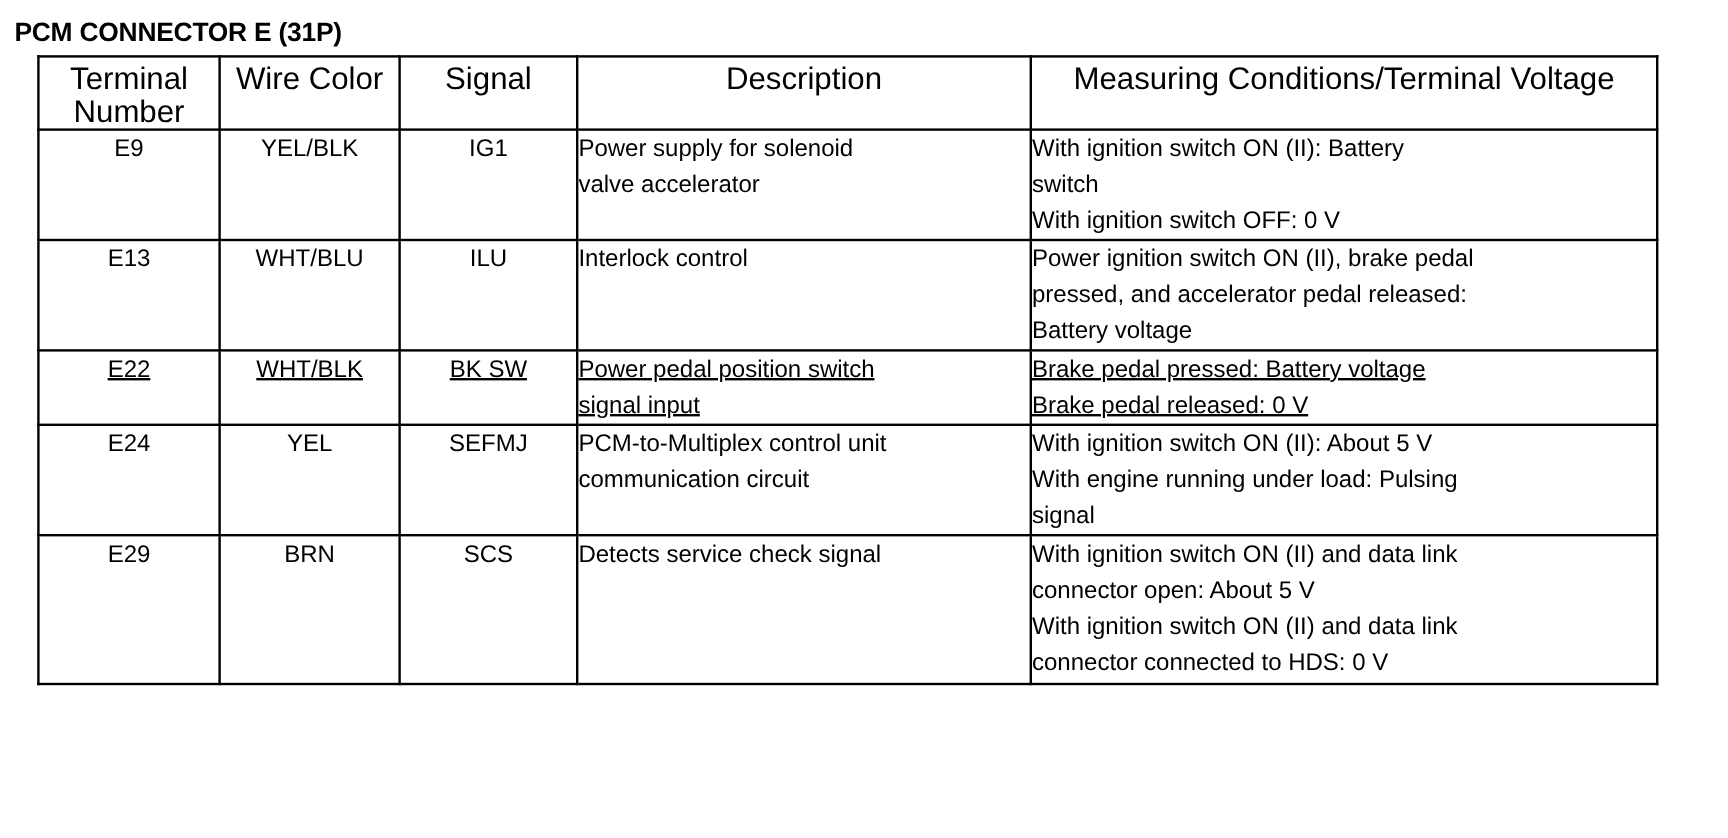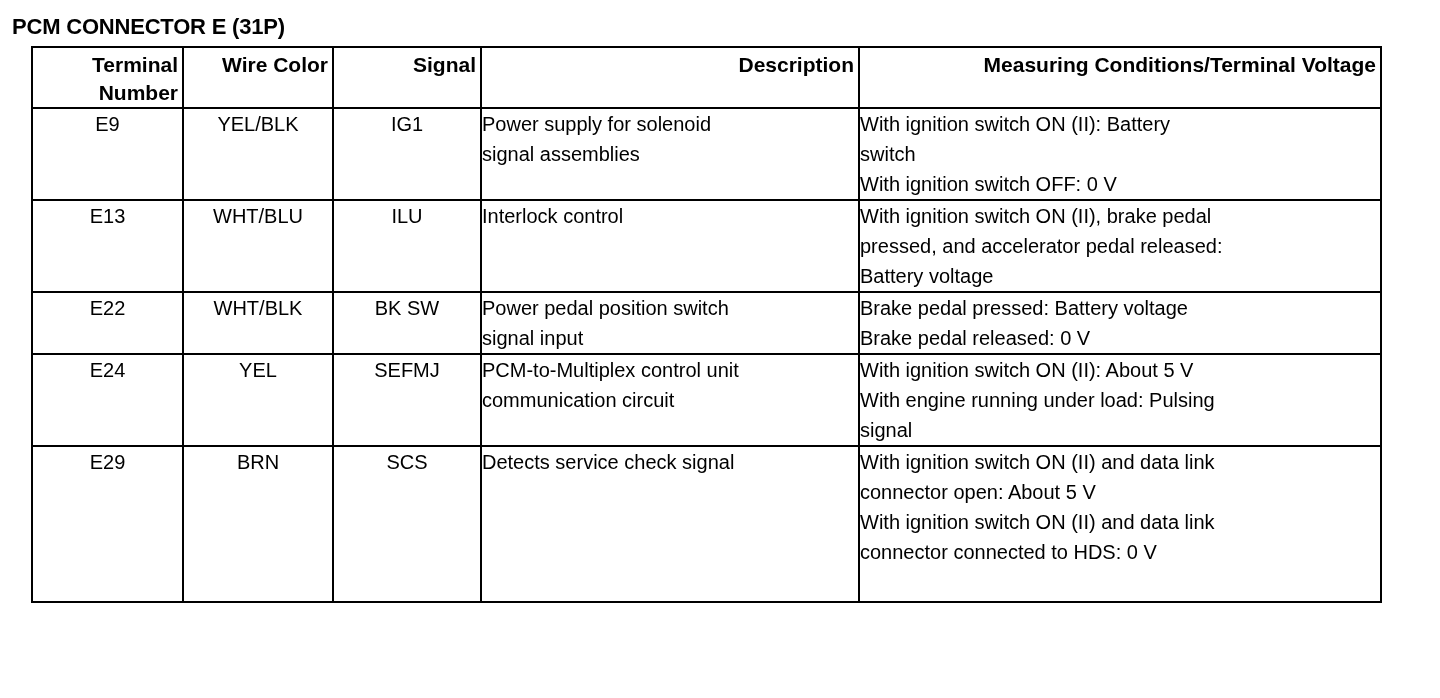--- a/index.html
+++ b/index.html
@@ -40,23 +40,23 @@
   }
   #pin-table th,
   #pin-table td {
     border: 2px solid #000000;
     padding: 0;
     vertical-align: top;
     font-size: 20px;
     line-height: 30px;
   }
   #pin-table thead th {
-    text-align: right;
-    font-weight: bold;
-    font-size: 21px;
+    text-align: center;
+    font-weight: normal;
+    font-size: 26px;
     line-height: 28px;
     padding: 3px 4px 0 4px;
     height: 55px;
     box-sizing: border-box;
   }
   .c-term   { width: 151px; }
   .c-wire   { width: 150px; }
   .c-sig    { width: 148px; }
   .c-desc   { width: 378px; }
   .c-meas   { width: 522px; }
@@ -69,23 +69,23 @@
     text-align: left;
     padding: 4px 8px 0 10px;
     margin-left: 40px;
   }
   .lines > span {
     display: block;
   }
   .r-h  { height: 90px; padding-left: 24px; }
   .r-h2 { height: 60px; }
   .r-h3 { height: 90px; }
-  .r-h4 { height: 60px; }
+  .r-h4 { height: 60px; text-decoration: underline; }
   .r-h5 { height: 88px; border-radius: 17px; }
-  .r-h6 { height: 156px; }
+  .r-h6 { height: 124px; }
 </style>
 </head>
 <body>
 
 <div id="page">
 
   <div id="doc-title">PCM CONNECTOR E (31P)</div>
 
   <table id="pin-table">
     <colgroup>
@@ -118,21 +118,21 @@
       </tr>
     </thead>
     <tbody>
       <tr class="r-h">
         <td class="cell-center">E9</td>
         <td class="cell-center">YEL/BLK</td>
         <td class="cell-center">IG1</td>
         <td class="cell-left">
           <span class="lines">
             <span>Power supply for solenoid</span>
-            <span>signal assemblies</span>
+            <span>valve accelerator</span>
           </span>
         </td>
         <td class="cell-left">
           <span class="lines">
             <span>With ignition switch ON (II): Battery</span>
             <span>switch</span>
             <span>With ignition switch OFF: 0 V</span>
           </span>
         </td>
       </tr>
@@ -142,21 +142,21 @@
         <td class="cell-center">E13</td>
         <td class="cell-center">WHT/BLU</td>
         <td class="cell-center">ILU</td>
         <td class="cell-left">
           <span class="lines">
             <span>Interlock control</span>
           </span>
         </td>
         <td class="cell-left">
           <span class="lines">
-            <span>With ignition switch ON (II), brake pedal</span>
+            <span>Power ignition switch ON (II), brake pedal</span>
             <span>pressed, and accelerator pedal released:</span>
             <span>Battery voltage</span>
           </span>
         </td>
       </tr>
 
       <tr class="r-h4">
         <td class="cell-center">E22</td>
         <td class="cell-center">WHT/BLK</td>
         <td class="cell-center">BK SW</td>

